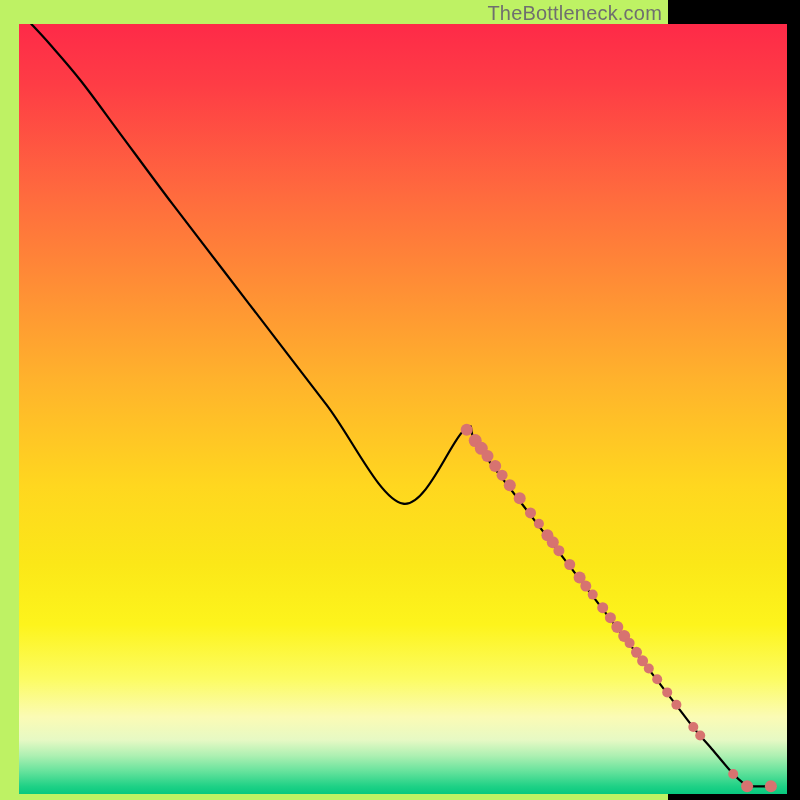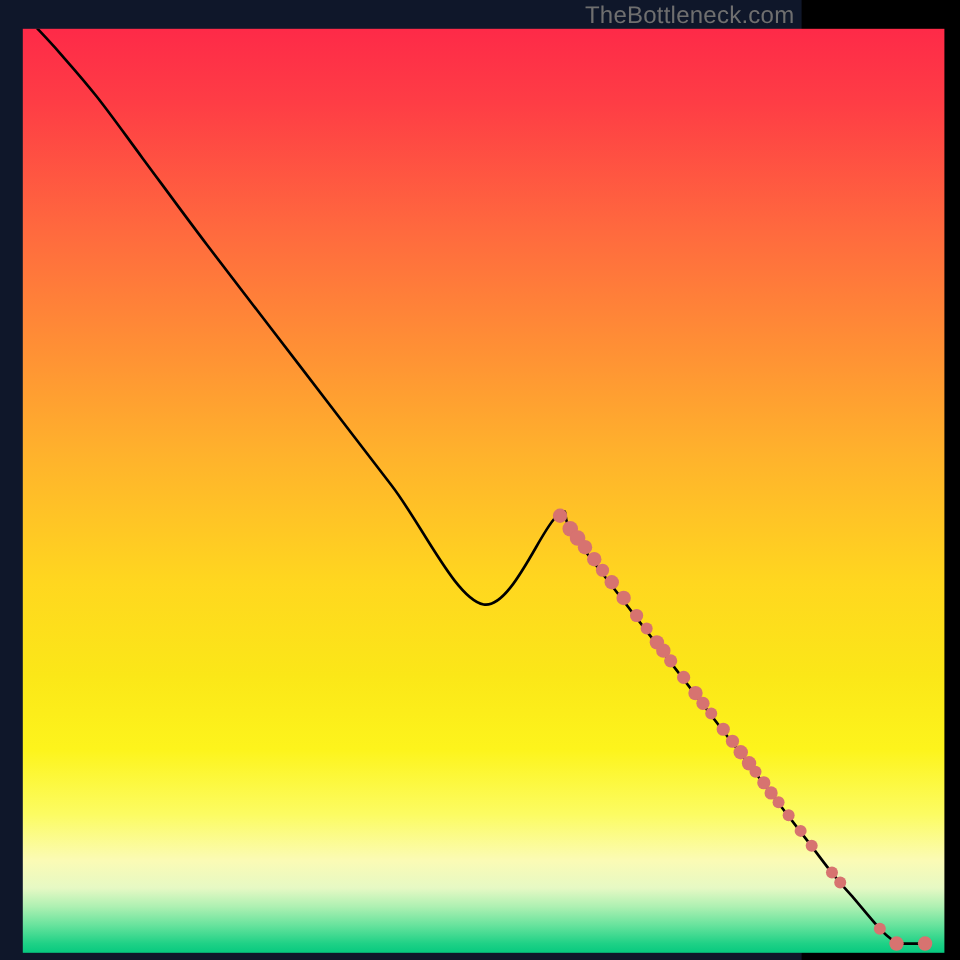--- a/index.html
+++ b/index.html
@@ -8,21 +8,21 @@
     width: 800px;
     height: 800px;
     background: #000;
     overflow: hidden;
     font-family: Arial, Helvetica, sans-serif;
   }
   .stage {
     position: relative;
     width: 668px;
     height: 800px;
-    background: #0f172a;
+    background: #bef264;
   }
   .attribution {
     position: absolute;
     top: 2px;
     right: 6px;
     color: #6f6f6f;
     font-size: 20px;
     letter-spacing: 0.2px;
     user-select: none;
   }

